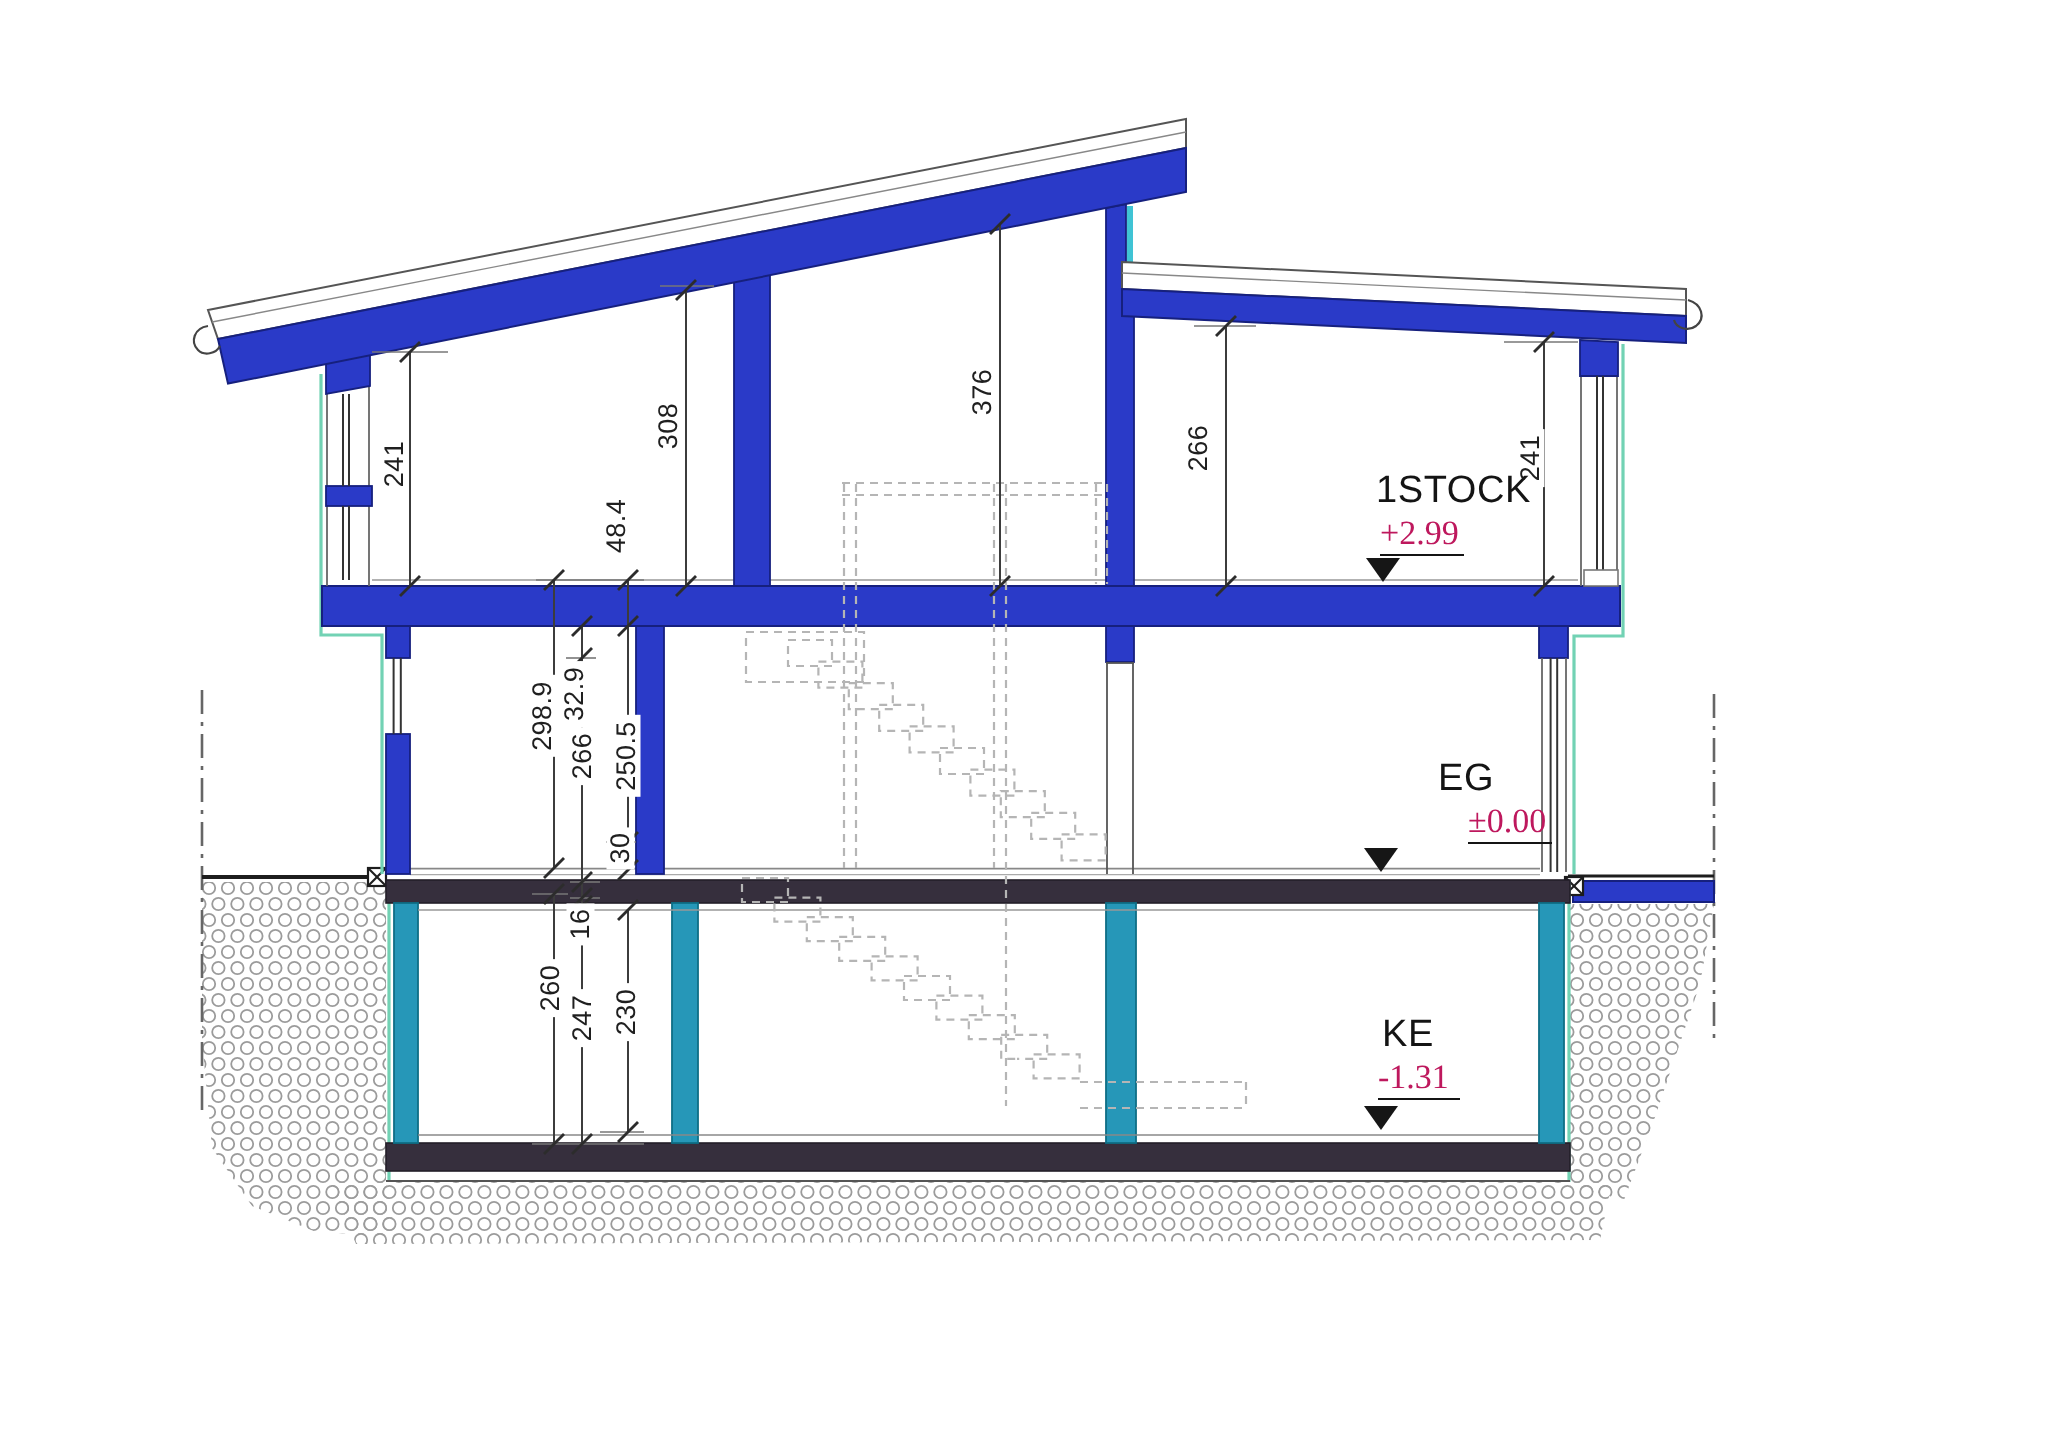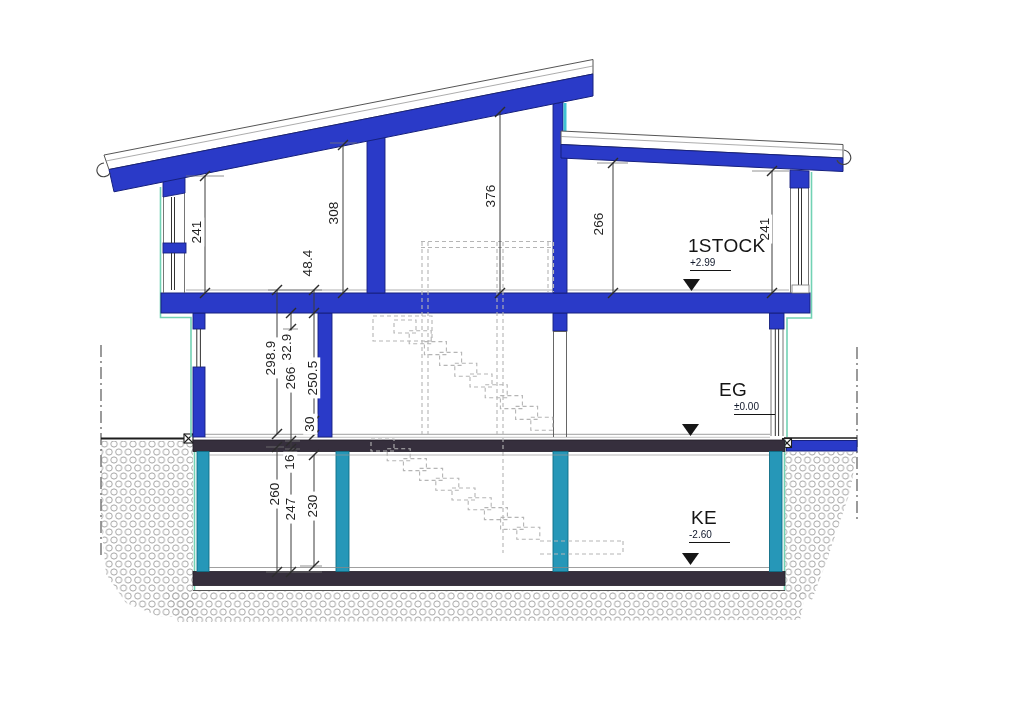--- a/index.html
+++ b/index.html
@@ -10,22 +10,22 @@
   .canvas svg { position:absolute; left:0; top:0; }
   .dim {
     position:absolute; font-size:13.5px; color:#1f1f1f; white-space:nowrap;
     transform:translate(-50%,-50%) rotate(-90deg);
     background:#fff; padding:0 3px; line-height:1; letter-spacing:.2px;
   }
   .level-name {
     position:absolute; font-size:19px; color:#141414; line-height:1; letter-spacing:.3px;
   }
   .level-val {
-    position:absolute; font-size:10px; color:#0f172a; line-height:1;
-    border-bottom:1.6px solid #141414; padding:0 3px 2px 0; min-width:38px;
+    position:absolute; font-size:17px; color:#be185d; line-height:1;
+    border-bottom:1.6px solid #141414; padding:0 3px 2px 0; min-width:38px;font-family:Liberation Serif, serif;
   }
 </style>
 </head>
 <body>
 
 <div class="canvas">
 
 <svg width="1024" height="724" viewBox="0 0 1024 724">
   <defs>
     <pattern id="soil" patternUnits="userSpaceOnUse" width="9.5" height="16">
@@ -262,16 +262,16 @@
   <div class="dim" style="left:290px; top:462px;">16</div>
   <div class="dim" style="left:275px; top:494px;">260</div>
   <div class="dim" style="left:291px; top:509px;">247</div>
   <div class="dim" style="left:313px; top:506px;">230</div>
 
   <div class="level-name" style="left:688px; top:236px;">1STOCK</div>
   <div class="level-val" style="left:690px; top:258px;">+2.99</div>
   <div class="level-name" style="left:690px; top:380px;margin-left:29px;">EG</div>
   <div class="level-val" style="left:690px; top:402px;margin-left:44px;">±0.00</div>
   <div class="level-name" style="left:691px; top:508px;">KE</div>
-  <div class="level-val" style="left:689px; top:530px;">-2.60</div>
+  <div class="level-val" style="left:689px; top:530px;">-1.31</div>
 </div>
 
 </div>
 
 </body></html>

